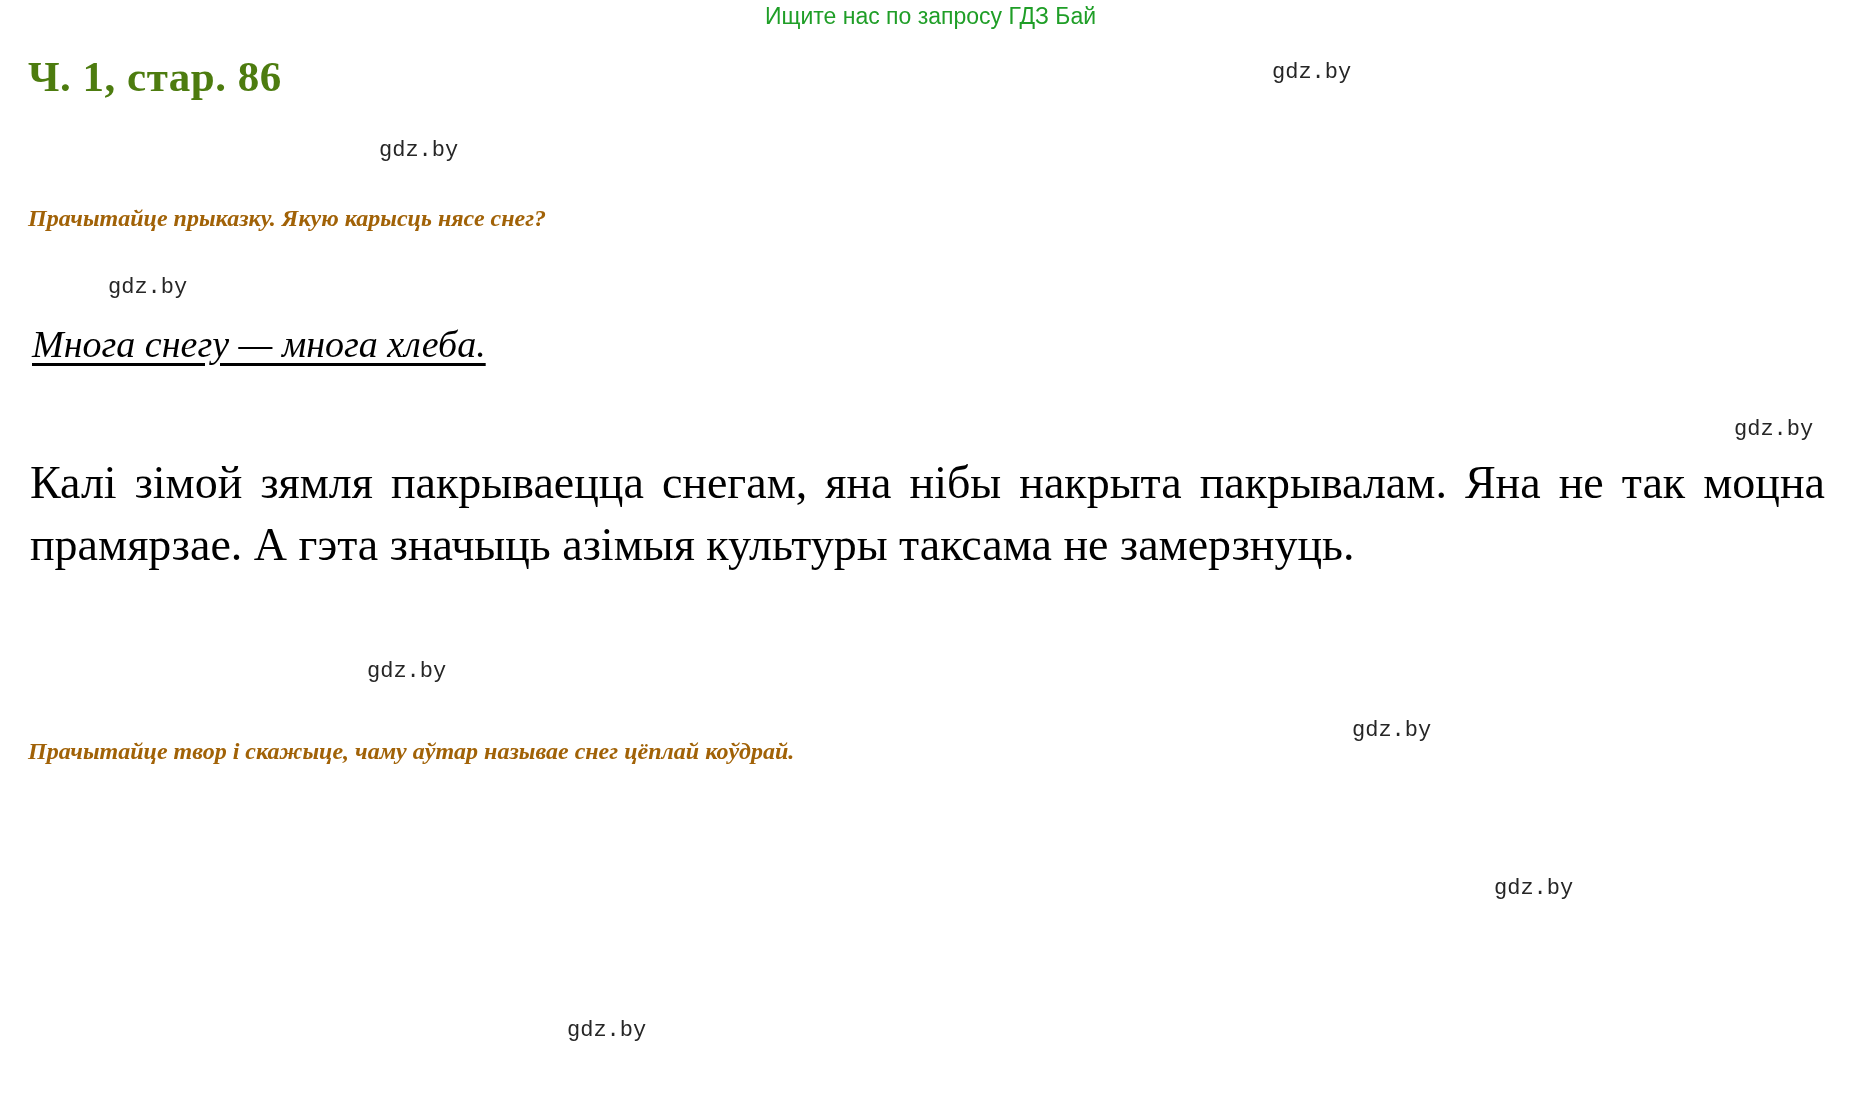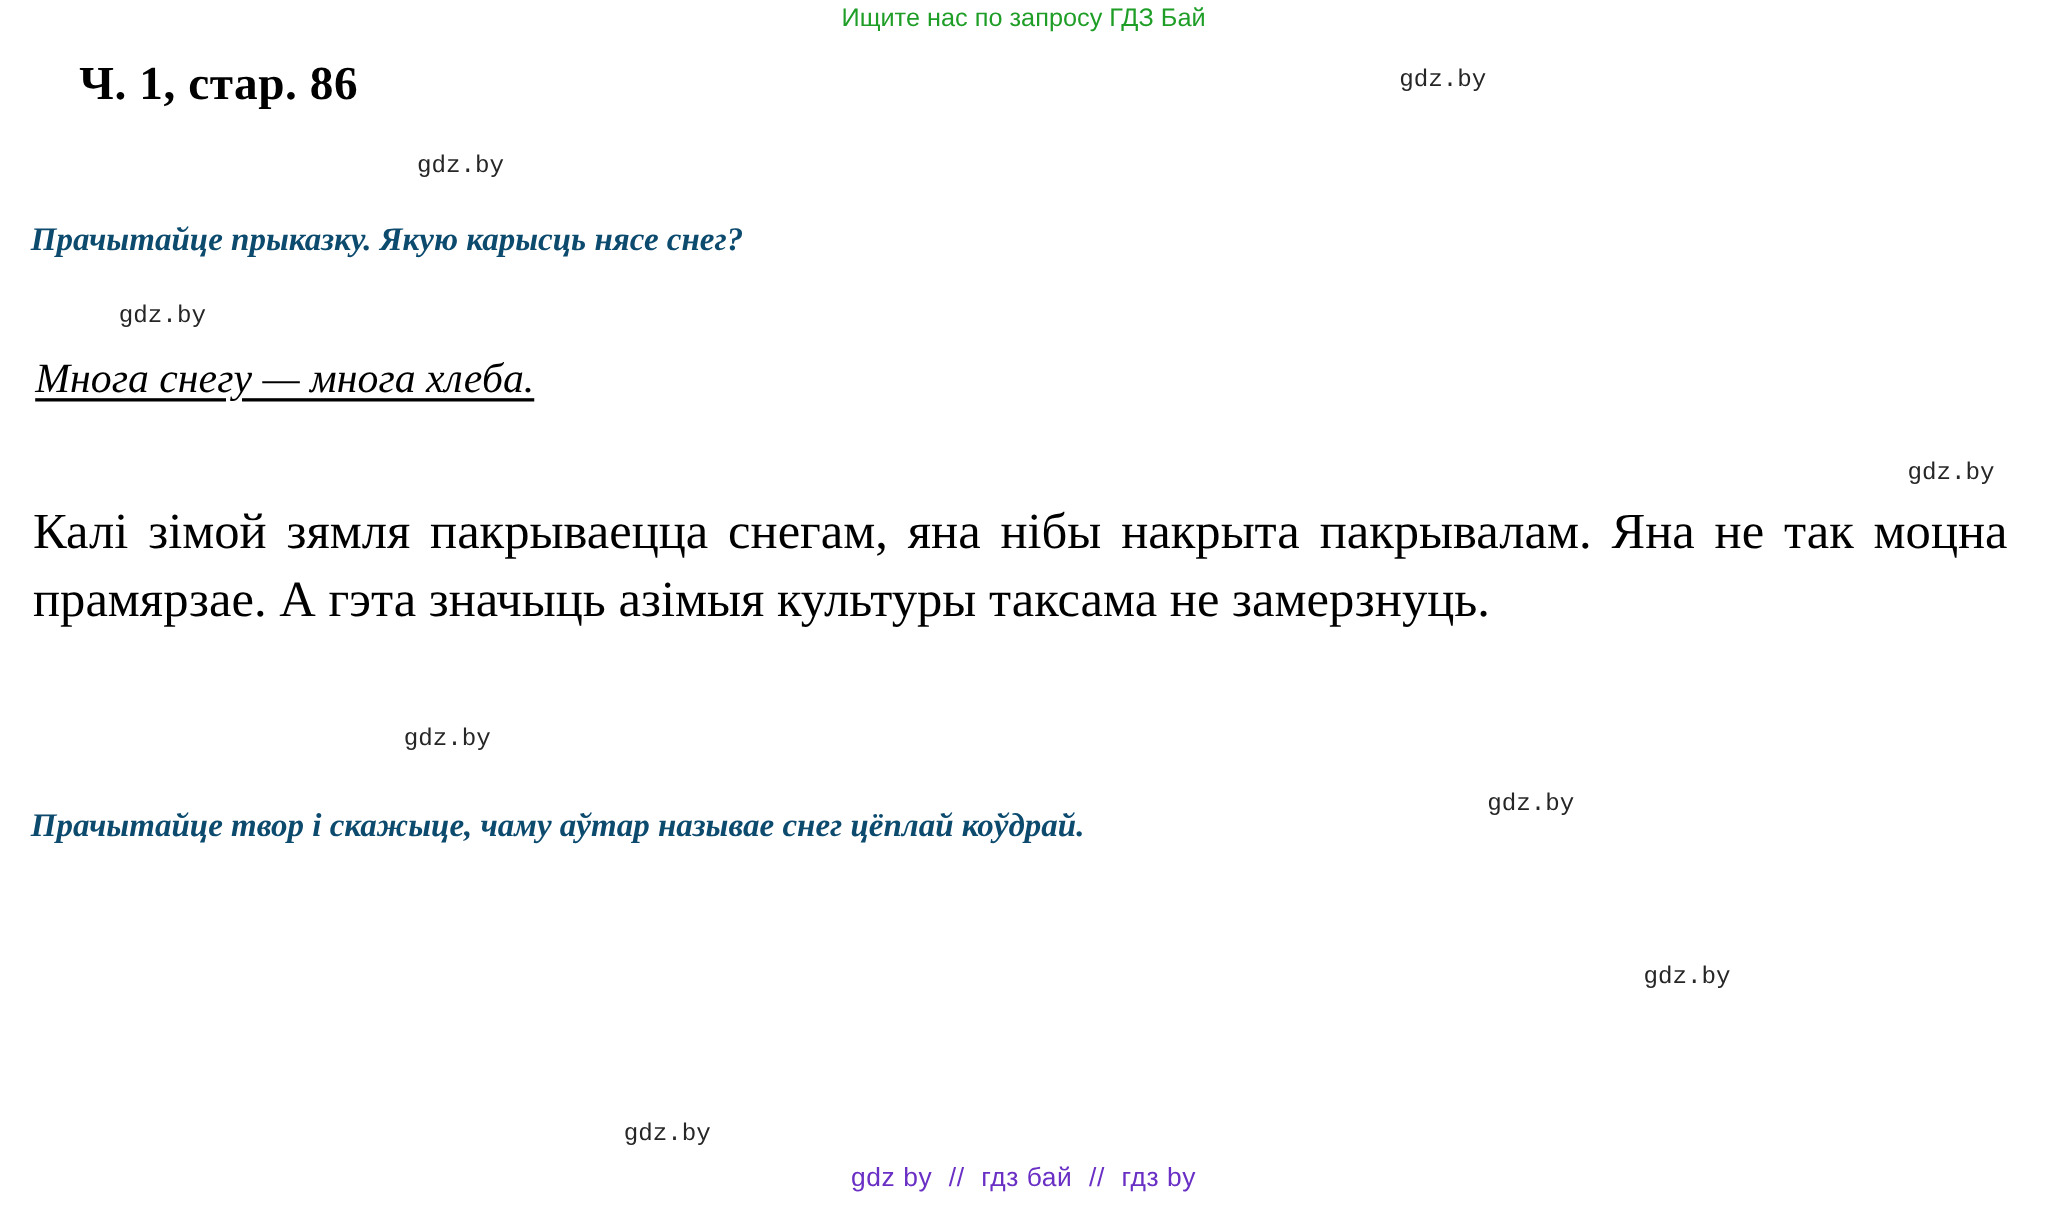--- a/index.html
+++ b/index.html
@@ -33,23 +33,22 @@
     line-height: 32px;
   }
   
   .page-heading {
     position: absolute;
     top: 52px;
     left: 28px;
     font-family: "Liberation Serif", serif;
     font-weight: bold;
     font-size: 43px;
-    color: #000000;
+    color: #4d7c0f;
     letter-spacing: 0.5px;
-    margin-left: 44px;
   }
   
   .wm {
     position: absolute;
     font-family: Liberation Mono, monospace;
     color: #262626;
     font-size: 22px;
     white-space: nowrap;
   }
   .wm-1 { top: 60px;  left: 1272px; }
@@ -60,23 +59,23 @@
   .wm-6 { top: 718px; left: 1352px; }
   .wm-7 { top: 876px; left: 1494px; }
   .wm-8 { top: 1018px; left: 567px; }
 
   
   .q-bold {
     position: absolute;
     font-family: "Liberation Serif", serif;
     font-weight: bold;
     font-style: italic;
-    font-size: 30px;
+    font-size: 24px;
     line-height: 52px;
-    color: #0c4a6e;
+    color: #a16207;
   }
   .q1 { top: 192px; left: 28px; width: 1500px; }
   .q2 { top: 725px; left: 28px; width: 1790px; text-align: justify; }
 
   .answer-underline {
     position: absolute;
     top: 322px;
     left: 32px;
     font-family: "Liberation Serif", serif;
     font-style: italic;
@@ -132,21 +131,14 @@
 
   <div class="q-bold q1">Прачытайце прыказку. Якую карысць нясе снег?</div>
 
   <div class="answer-underline">Многа снегу — многа хлеба.</div>
 
   <div class="para p1">Калі зімой зямля пакрываецца снегам, яна нібы накрыта пакрывалам. Яна не так моцна прамярзае. А гэта значыць азімыя культуры таксама не замерзнуць.</div>
 
   <div class="q-bold q2">Прачытайце твор і скажыце, чаму аўтар называе снег цёплай коўдрай.</div>
 
 
-  <div class="footer">
-    <span>gdz by</span>
-    <span>//</span>
-    <span>гдз бай</span>
-    <span>//</span>
-    <span>гдз by</span>
-  </div>
 
 </div>
 
 </body></html>

